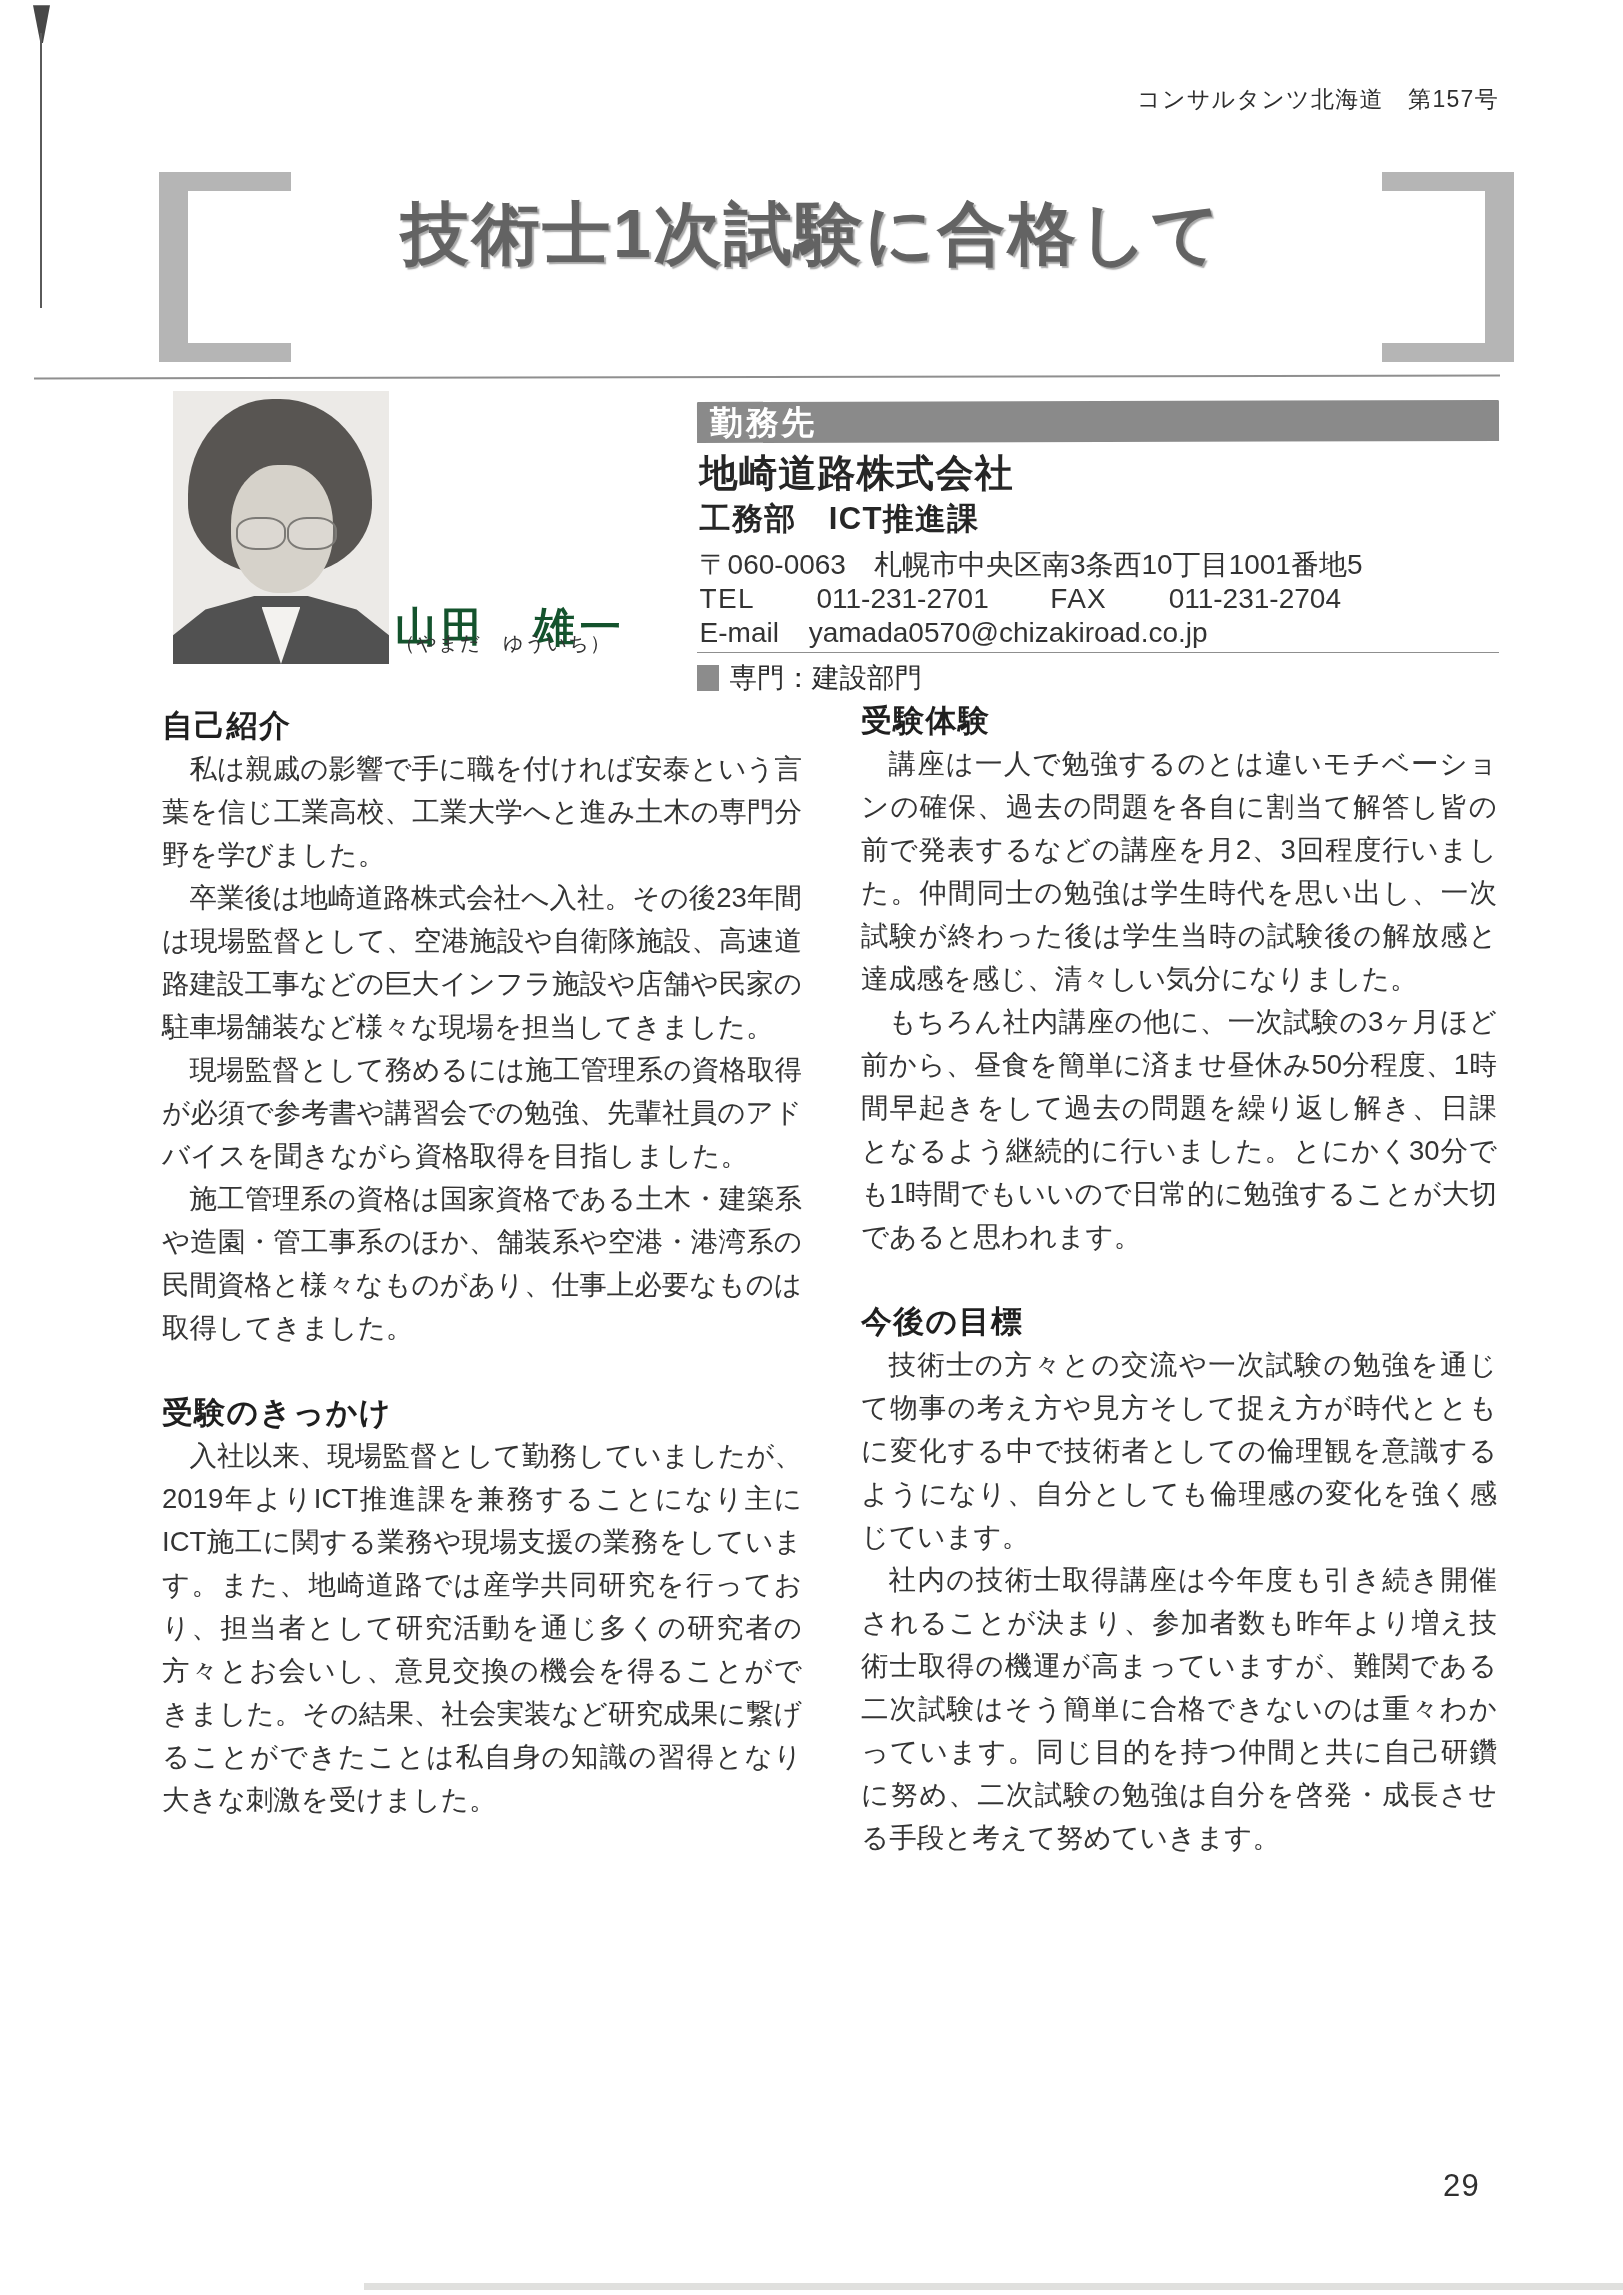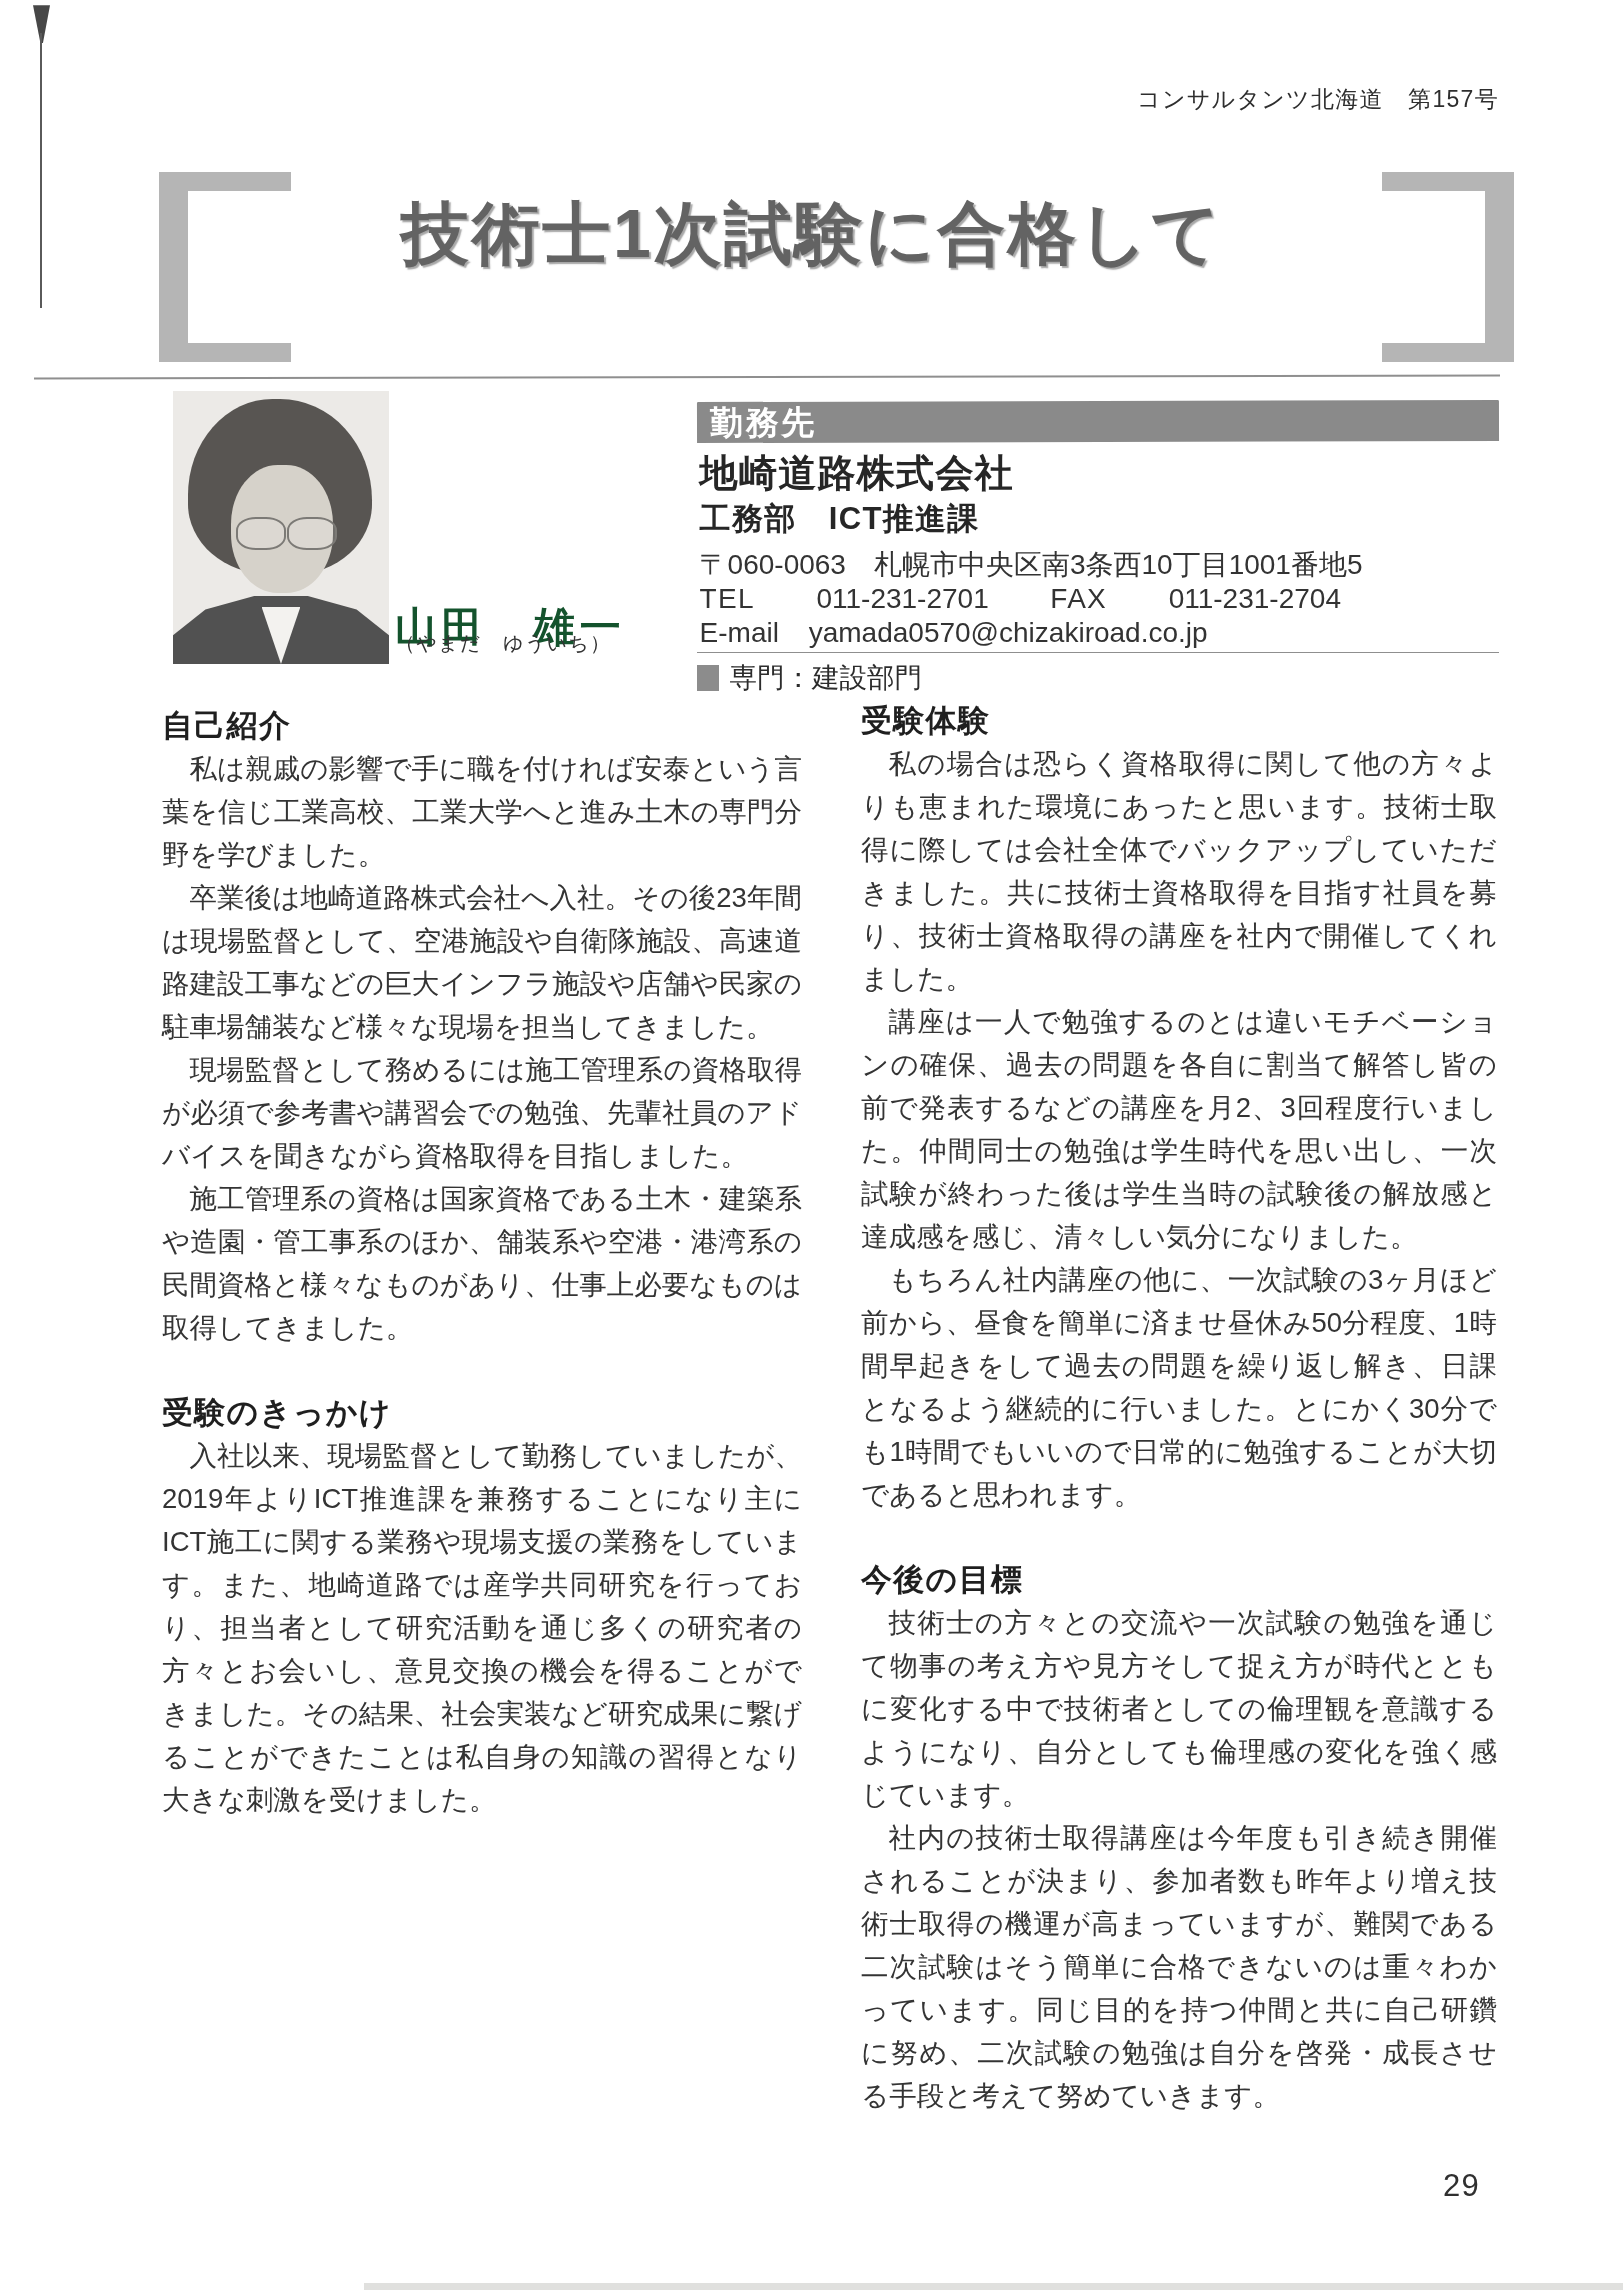--- a/index.html
+++ b/index.html
@@ -124,21 +124,20 @@
   </section>
   <section>
     <h2>受験のきっかけ</h2>
     <p>入社以来、現場監督として勤務していましたが、2019年よりICT推進課を兼務することになり主にICT施工に関する業務や現場支援の業務をしています。また、地崎道路では産学共同研究を行っており、担当者として研究活動を通じ多くの研究者の方々とお会いし、意見交換の機会を得ることができました。その結果、社会実装など研究成果に繋げることができたことは私自身の知識の習得となり大きな刺激を受けました。</p>
   </section>
 </div>
 
 <div class="col col-right">
   <section>
     <h2>受験体験</h2>
-    <p>私の場合は恐らく資格取得に関して他の方々よりも恵まれた環境にあったと思います。技術士取得に際しては会社全体でバックアップしていただきました。共に技術士資格取得を目指す社員を募り、技術士資格取得の講座を社内で開催してくれました。</p>
     <p>講座は一人で勉強するのとは違いモチベーションの確保、過去の問題を各自に割当て解答し皆の前で発表するなどの講座を月2、3回程度行いました。仲間同士の勉強は学生時代を思い出し、一次試験が終わった後は学生当時の試験後の解放感と達成感を感じ、清々しい気分になりました。</p>
     <p>もちろん社内講座の他に、一次試験の3ヶ月ほど前から、昼食を簡単に済ませ昼休み50分程度、1時間早起きをして過去の問題を繰り返し解き、日課となるよう継続的に行いました。とにかく30分でも1時間でもいいので日常的に勉強することが大切であると思われます。</p>
   </section>
   <section>
     <h2>今後の目標</h2>
     <p>技術士の方々との交流や一次試験の勉強を通じて物事の考え方や見方そして捉え方が時代とともに変化する中で技術者としての倫理観を意識するようになり、自分としても倫理感の変化を強く感じています。</p>
     <p>社内の技術士取得講座は今年度も引き続き開催されることが決まり、参加者数も昨年より増え技術士取得の機運が高まっていますが、難関である二次試験はそう簡単に合格できないのは重々わかっています。同じ目的を持つ仲間と共に自己研鑽に努め、二次試験の勉強は自分を啓発・成長させる手段と考えて努めていきます。</p>
   </section>
 </div>
 

